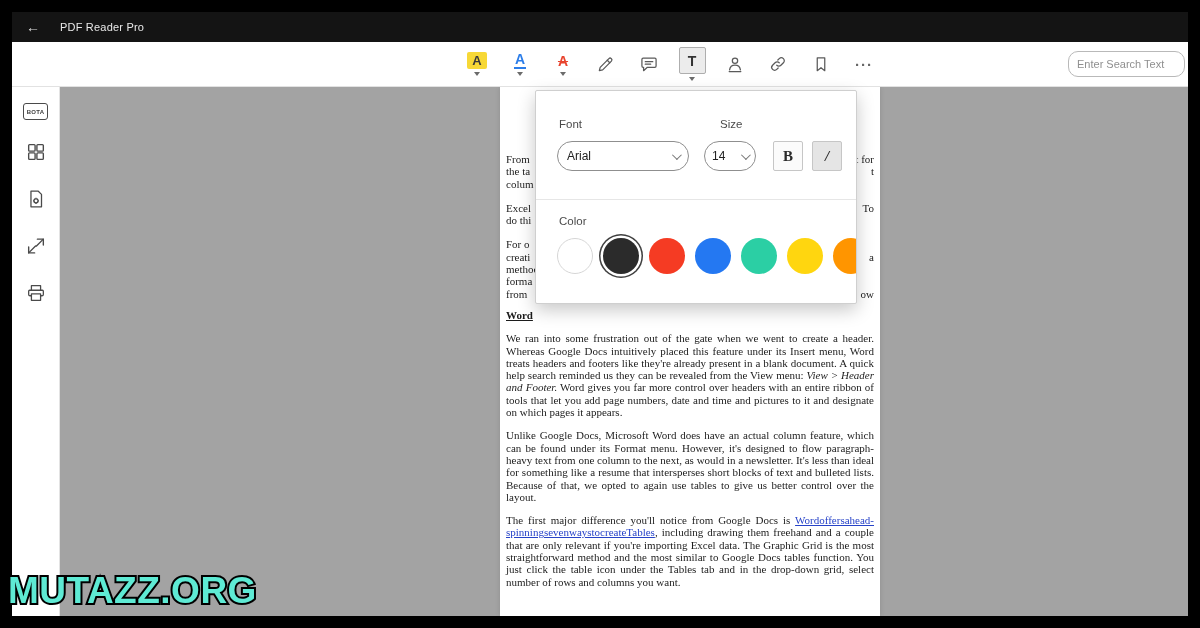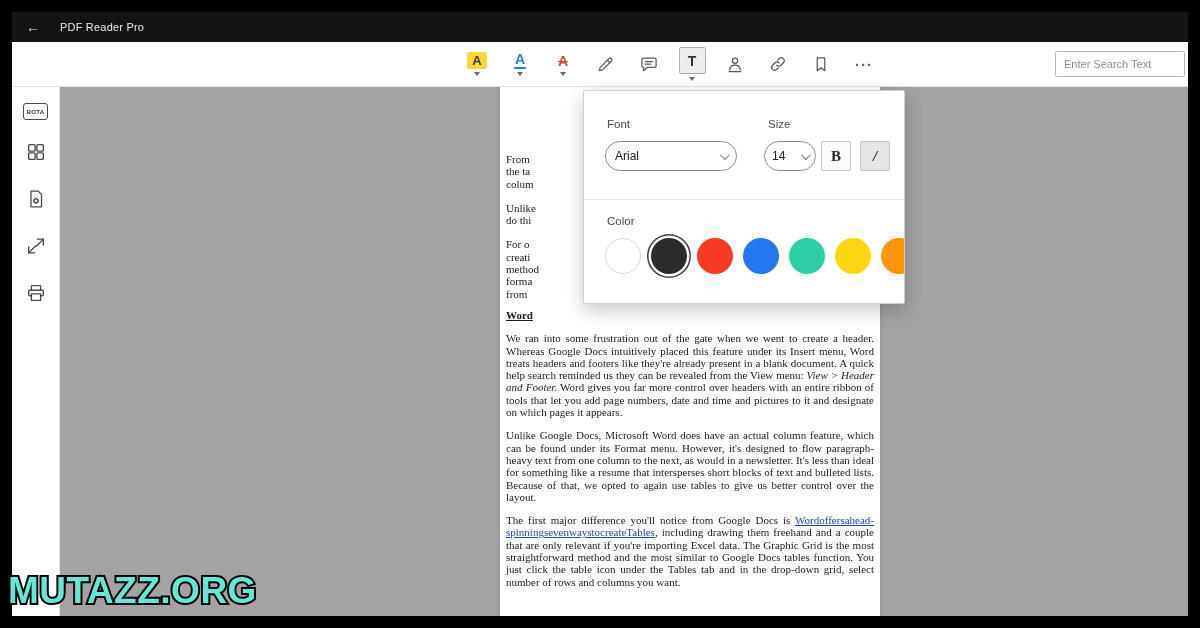--- a/index.html
+++ b/index.html
@@ -54,21 +54,21 @@
   .glyph-st { color: #e8442e; font-weight: 700; font-size: 14px; text-decoration: line-through; }
   .textbox-frame {
     width: 27px; height: 27px; border: 1px solid #aeaeae; background: #ececec;
     border-radius: 2px; display: flex; align-items: center; justify-content: center;
     font-size: 14px; font-weight: 700; color: #333;
   }
   .glyph-more { color: #666; font-size: 15px; font-weight: 700; letter-spacing: 1px; }
 
   .search-wrap { position: absolute; right: 3px; top: 9px; }
   .search-input {
-    width: 130px; height: 26px; border: 1px solid #b9b9b9; border-radius: 2px;
+    width: 117px; height: 26px; border: 1px solid #b9b9b9; border-radius: 10px;
     font-size: 11px; padding: 0 8px; color: #333; outline: none;
     font-family: "Liberation Sans", sans-serif;
   }
   .search-input::placeholder { color: #8f8f8f; }
 
   
   .content { position: absolute; top: 75px; left: 0; right: 0; bottom: 0; display: flex; }
   .side {
     width: 48px; background: #fff; border-right: 1px solid #e3e3e3;
     display: flex; flex-direction: column; align-items: center;
@@ -95,34 +95,34 @@
   .trunc-row.gap { margin-top: 12px; }
   .doc-heading { margin-top: 9px; font-weight: 700; text-decoration: underline; }
   .para { margin-top: 11px; }
   .doclink { color: #2743c8; text-decoration: underline; cursor: pointer; }
   .ital { font-style: italic; }
 
   
   .popup {
     position: absolute; left: 535px; top: 90px; width: 322px; height: 214px;
     background: #fff; border: 1px solid #cfcfcf; border-radius: 2px;
-    box-shadow: 0 6px 18px rgba(0,0,0,.22); z-index: 50; overflow: hidden; margin-left: 48px;
+    box-shadow: 0 6px 18px rgba(0,0,0,.22); z-index: 50; overflow: hidden;
   }
   .pp-label { position: absolute; font-size: 11.5px; color: #4b4b4b; }
   .lbl-font { left: 23px; top: 27px; }
   .lbl-size { left: 184px; top: 27px; }
   .lbl-color { left: 23px; top: 124px; }
   .pp-select {
     position: absolute; top: 50px; height: 30px; background: #fff;
     border: 1px solid #8f8f8f; border-radius: 15px;
     display: flex; align-items: center; justify-content: space-between;
     padding: 0 9px; font-size: 12px; color: #222; cursor: pointer;
   }
   .sel-font { left: 21px; width: 132px; }
-  .sel-size { left: 180px; width: 52px; padding: 12px 7px; }
+  .sel-size { left: 168px; width: 52px; padding: 12px 7px; }
   .sel-chev {
     width: 7px; height: 7px; border-right: 1.4px solid #777; border-bottom: 1.4px solid #777;
     transform: rotate(45deg) translateY(-2px);
   }
   .pp-btn {
     position: absolute; top: 50px; width: 30px; height: 30px; border-radius: 2px;
     display: flex; align-items: center; justify-content: center;
     font-size: 15px; color: #2b2b2b; cursor: pointer;
     font-family: "Liberation Serif", serif;
   }
@@ -289,21 +289,21 @@
               </div>
               <div class="trunc-row">
                 <span>the ta</span>
                 <span>t</span>
               </div>
               <div class="trunc-row">
                 <span>colum</span>
                 <span></span>
               </div>
               <div class="trunc-row gap">
-                <span>Unlike</span>
+                <span>Excel</span>
                 <span>To</span>
               </div>
               <div class="trunc-row">
                 <span>do thi</span>
                 <span></span>
               </div>
               <div class="trunc-row gap">
                 <span>For o</span>
                 <span></span>
               </div>

